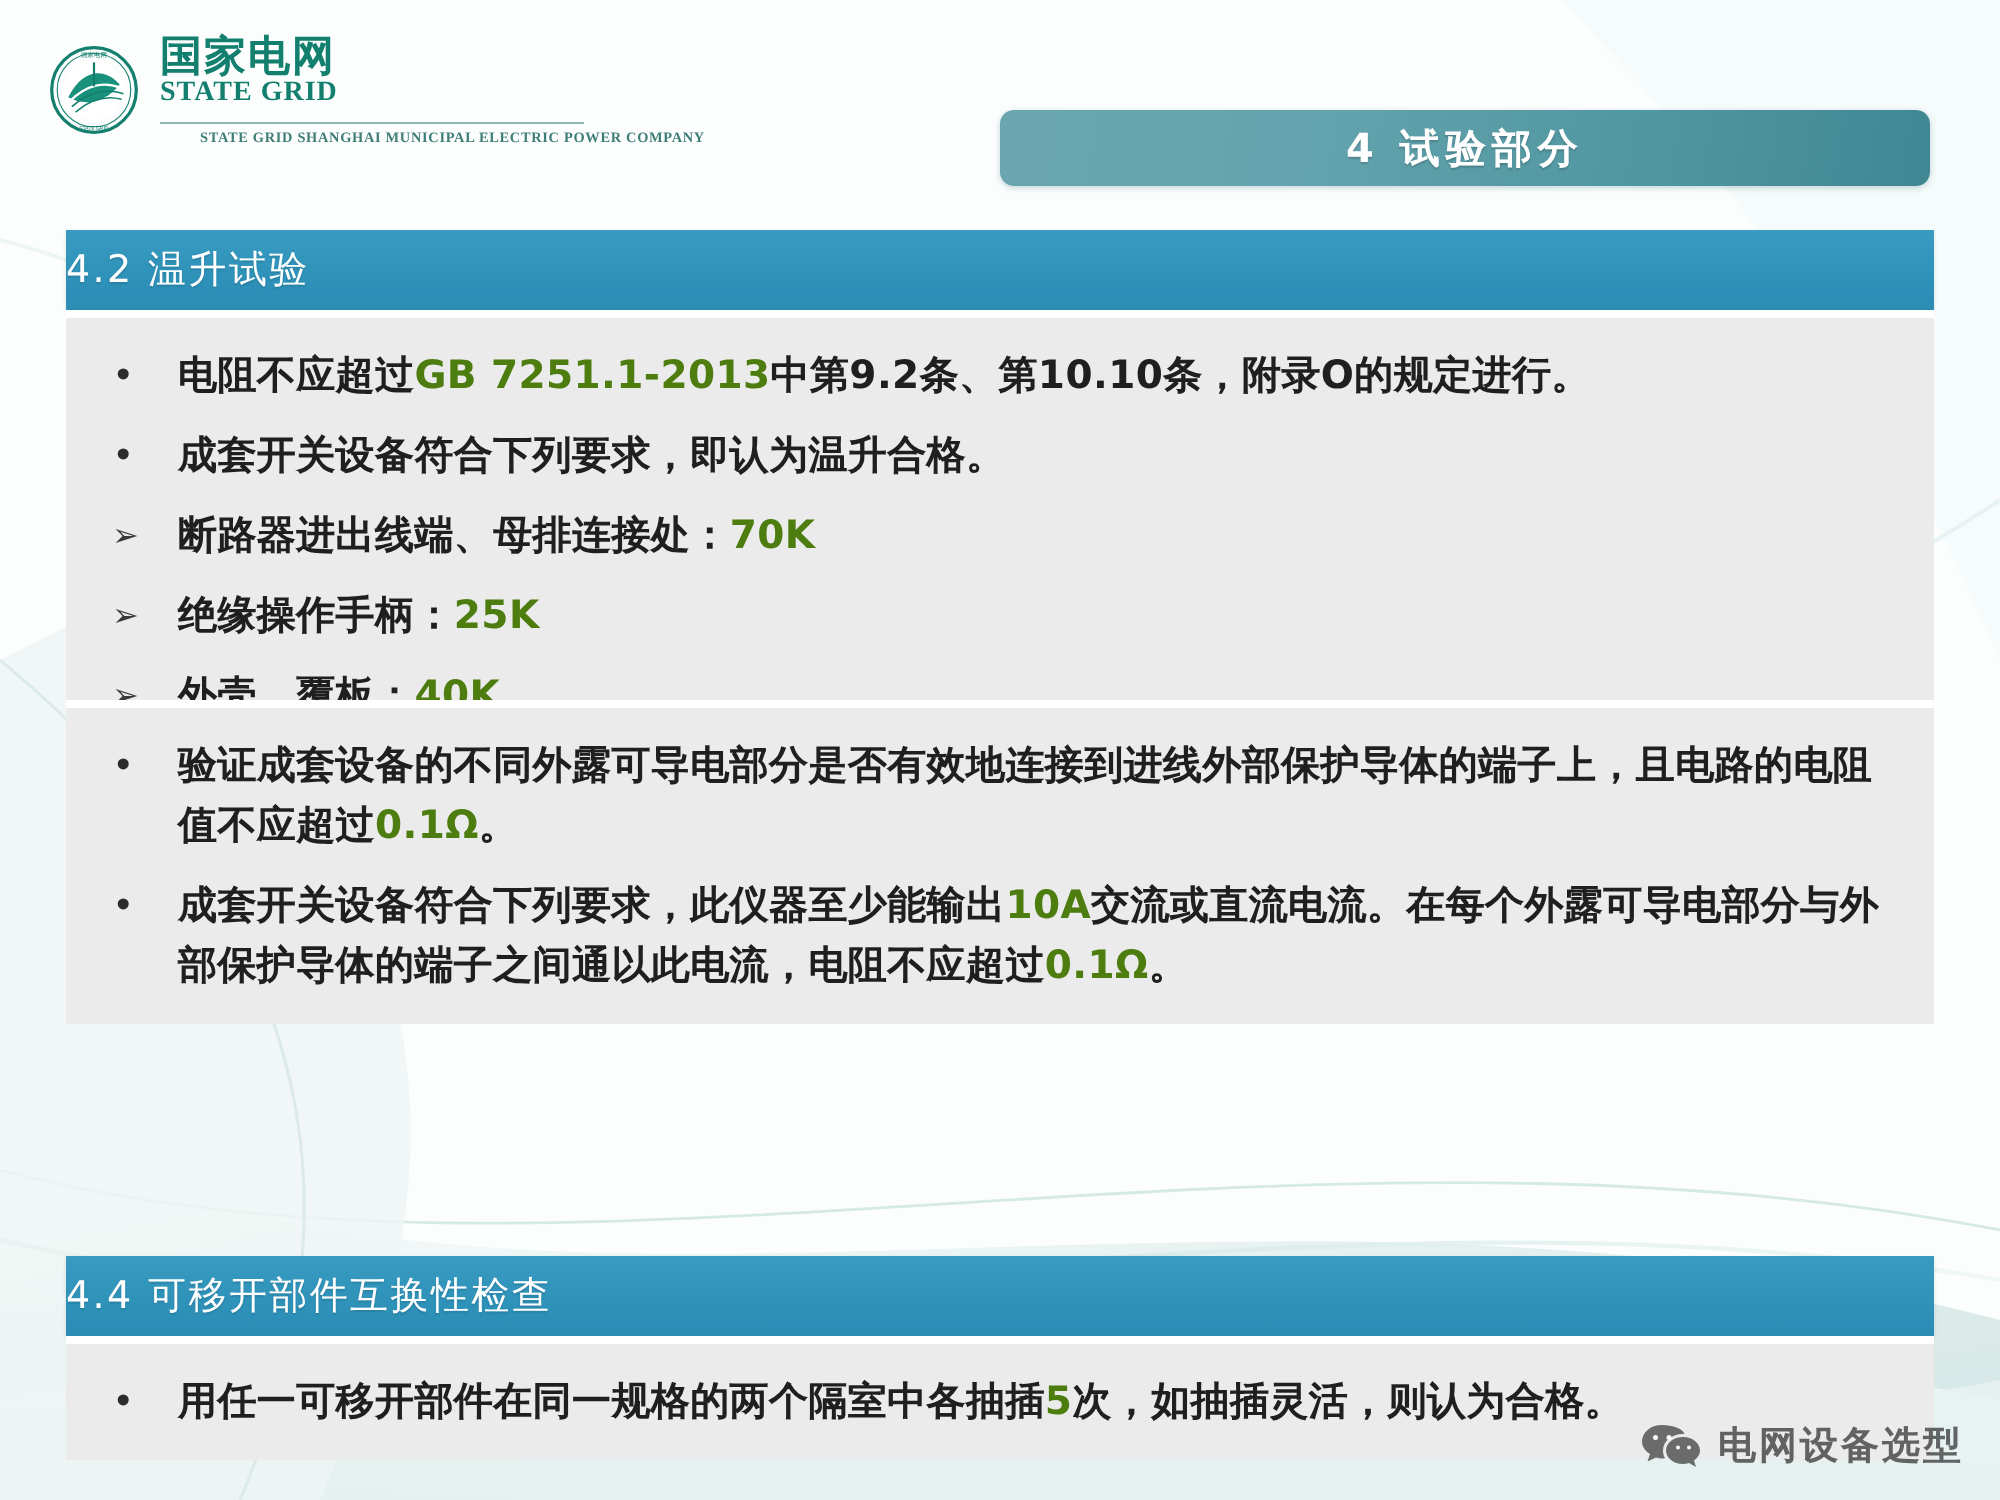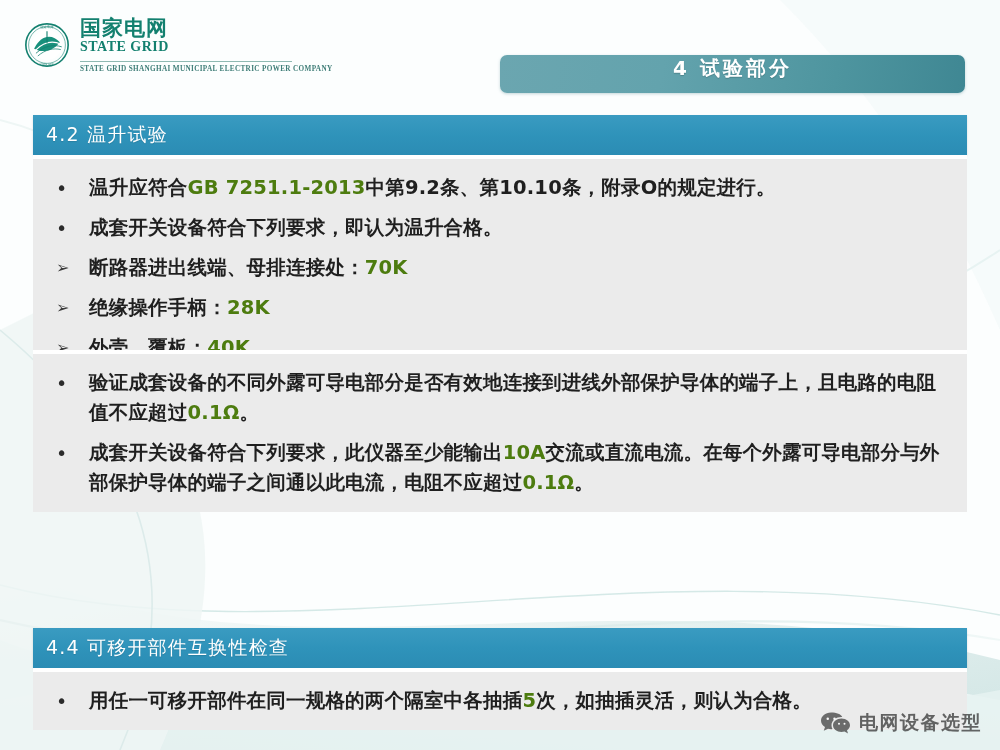--- a/index.html
+++ b/index.html
@@ -18,42 +18,42 @@
   #logo-mark{width:46px;height:46px;flex:0 0 auto;margin-top:4px;}
   #logo-text{margin-left:10px;}
   .logo-cn{font-family:"DejaVu Sans","Liberation Sans",sans-serif;font-weight:bold;color:#13806f;
            font-size:21px;letter-spacing:1px;line-height:1.02;}
   .logo-en{font-family:"Liberation Serif","DejaVu Serif",serif;font-weight:bold;color:#13806f;
            font-size:14px;letter-spacing:.5px;line-height:1.15;}
   #logo-rule{width:212px;height:1px;background:#8fb9b2;margin:5px 0 3px 0;}
   .logo-cn2{font-family:"DejaVu Sans","Liberation Sans",sans-serif;font-weight:bold;color:#13806f;
             font-size:15.5px;letter-spacing:1.4px;line-height:1.1;}
   .logo-en2{font-family:"Liberation Serif","DejaVu Serif",serif;font-weight:bold;color:#3f7d77;
-            font-size:7.2px;letter-spacing:.35px;line-height:1.2;white-space:nowrap;}
+            font-size:7.2px;letter-spacing:.35px;line-height:1.2;white-space:nowrap;margin-left:20px;}
 
   
   #title-banner{
     position:absolute;left:500px;top:55px;width:465px;height:38px;
     border-radius:7px;z-index:6;
     background:linear-gradient(100deg,#6ba6b0 0%,#63a3ad 35%,#4e959f 72%,#3f8793 100%);
     box-shadow:0 1px 3px rgba(90,140,150,.35);
-    display:flex;justify-content:center;
+    display:flex;align-items:center;justify-content:center;
   }
   #title-banner-text{
     font-family:"DejaVu Sans","Liberation Sans",sans-serif;
     color:#ffffff;font-size:20px;font-weight:bold;letter-spacing:3px;
     text-shadow:0 1px 1px rgba(0,0,0,.18);
   }
 
   
   .section{position:absolute;left:33px;width:934px;z-index:4;}
   .sec-head{
     height:40px;display:flex;align-items:center;
     background:linear-gradient(180deg,#3a9bc1 0%,#2f93ba 50%,#2b8cb4 100%);
-    padding-left:13px;box-sizing:border-box;
+    box-sizing:border-box;
     box-shadow:0 1px 2px rgba(0,0,0,.12);
   }
   .sec-head-text{
     font-family:"DejaVu Sans","Liberation Sans",sans-serif;
     color:#ffffff;font-size:19px;font-weight:normal;letter-spacing:1.2px;
     text-shadow:0 1px 1px rgba(0,0,0,.12);
   }
   .sec-body{
     background:#ebebeb;border-top:4px solid #ffffff;
     padding:14px 18px 14px 14px;box-sizing:border-box;
@@ -144,33 +144,33 @@
   </div>
 
   <div id="sections-host">
       <div class="section" style="top: 115px;">
         <div class="sec-head">
           <span class="sec-head-text">4.2 温升试验</span>
         </div>
         <div class="sec-body">
           <div class="line">
             <span class="marker">•</span>
-            <span class="txt"><span>温升应符合</span><span class="em">GB 7251.1-2013</span><span>中第9.2条、第10.10条，附录O的规定进行。</span></span>
+            <span class="txt"><span>电阻不应超过</span><span class="em">GB 7251.1-2013</span><span>中第9.2条、第10.10条，附录O的规定进行。</span></span>
           </div>
           <div class="line">
             <span class="marker">•</span>
             <span class="txt"><span>成套开关设备符合下列要求，即认为温升合格。</span></span>
           </div>
           <div class="line">
             <span class="marker arrow">➢</span>
             <span class="txt"><span>断路器进出线端、母排连接处：</span><span class="em">70K</span></span>
           </div>
           <div class="line">
             <span class="marker arrow">➢</span>
-            <span class="txt"><span>绝缘操作手柄：</span><span class="em">28K</span></span>
+            <span class="txt"><span>绝缘操作手柄：</span><span class="em">25K</span></span>
           </div>
           <div class="line">
             <span class="marker arrow">➢</span>
             <span class="txt"><span>外壳、覆板：</span><span class="em">40K</span></span>
           </div>
         </div>
       </div>
       <div class="section" style="top: 350px;">
         <div class="sec-body">
           <div class="line">

